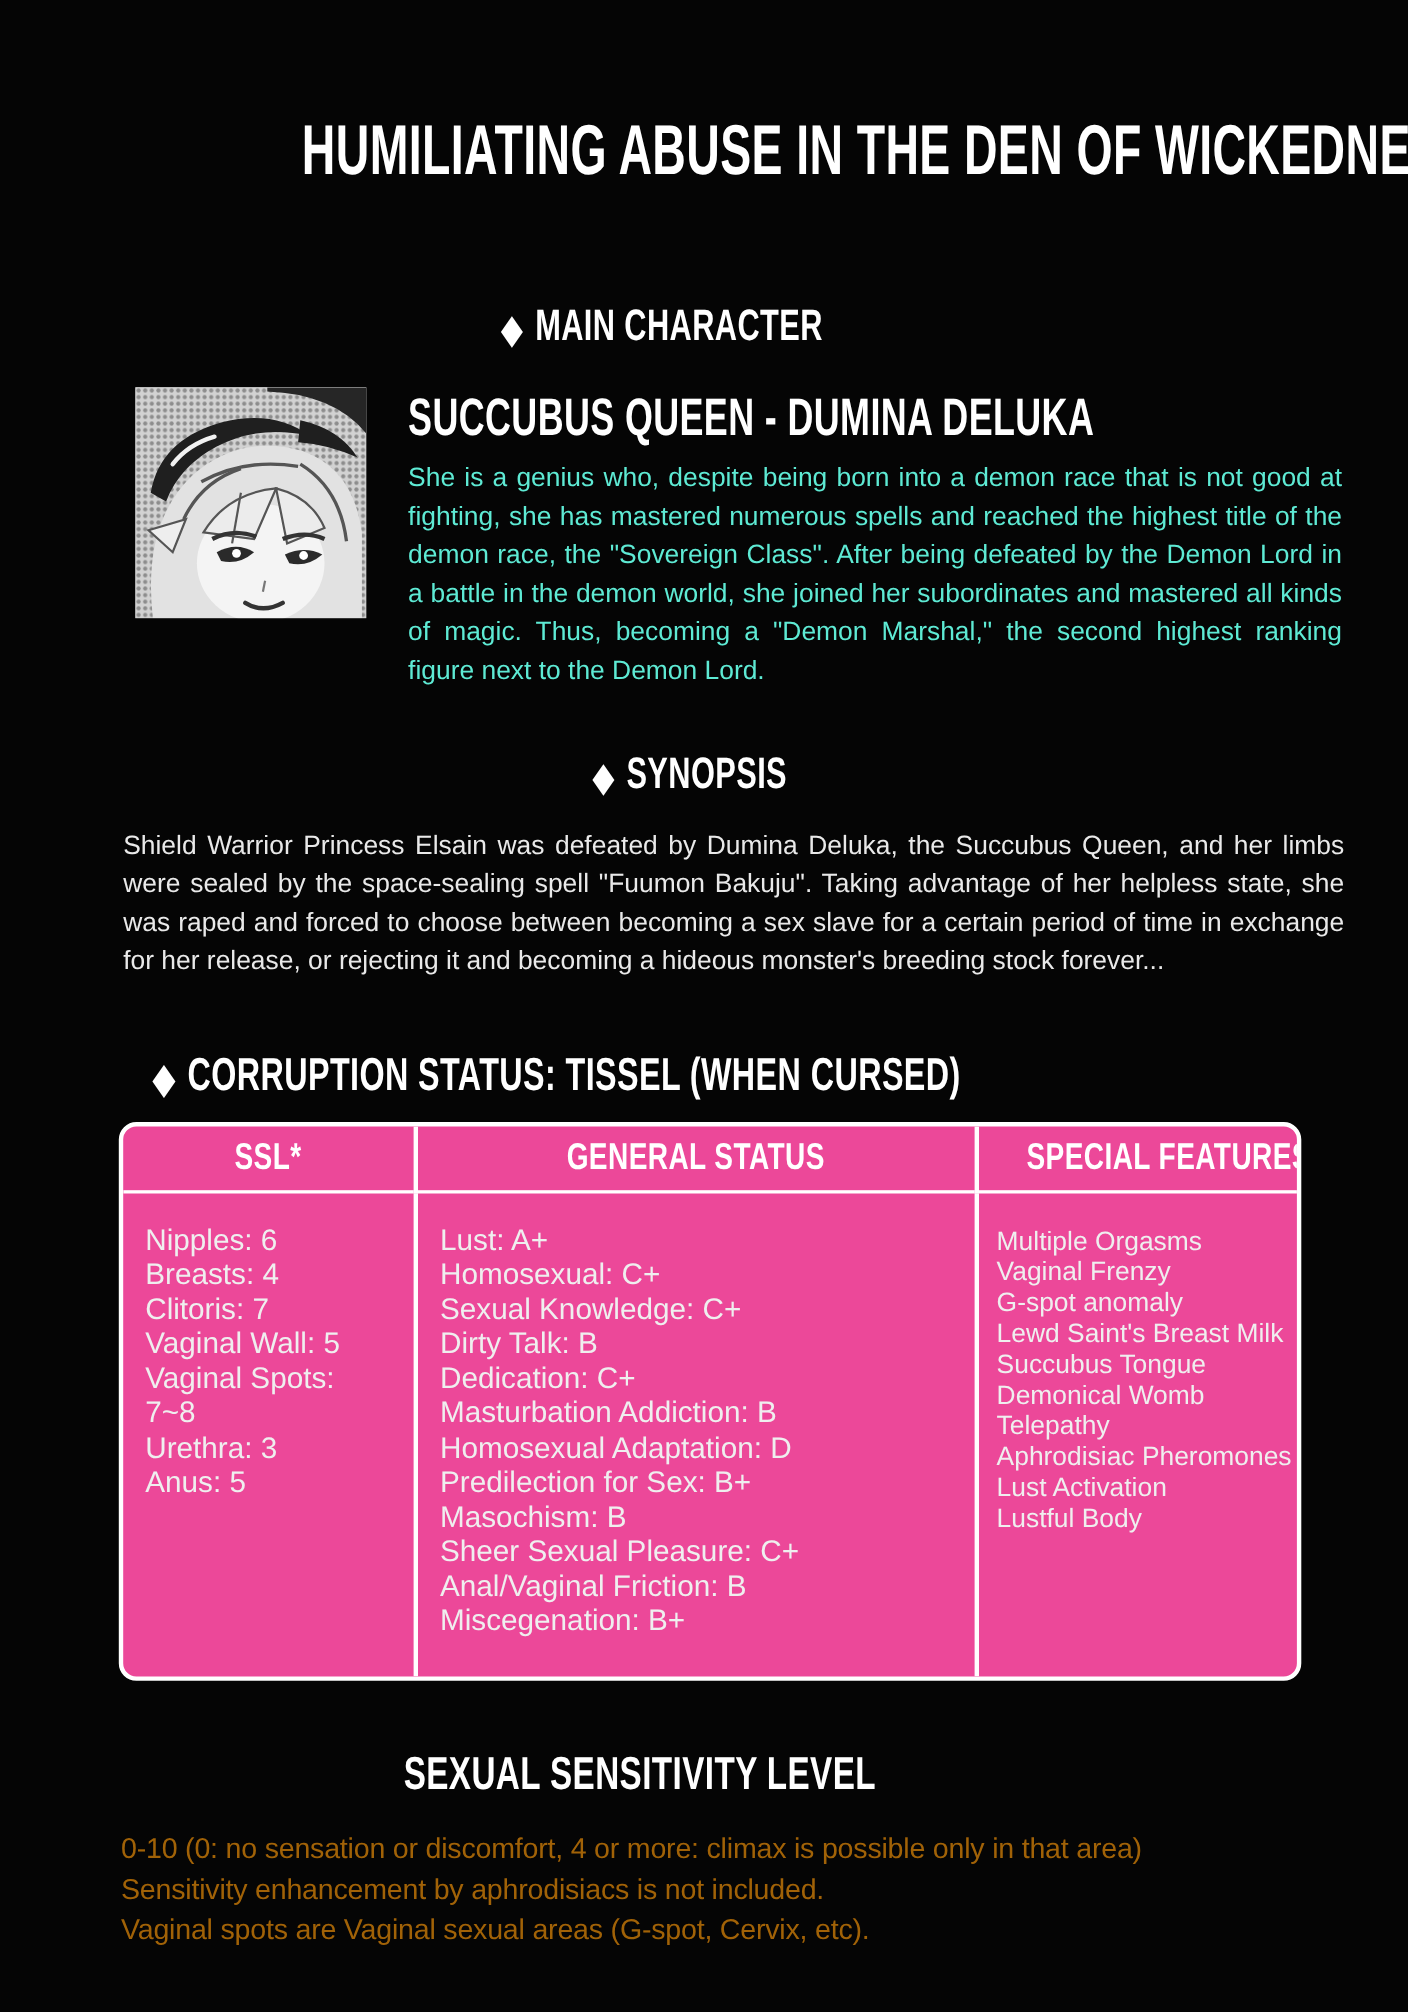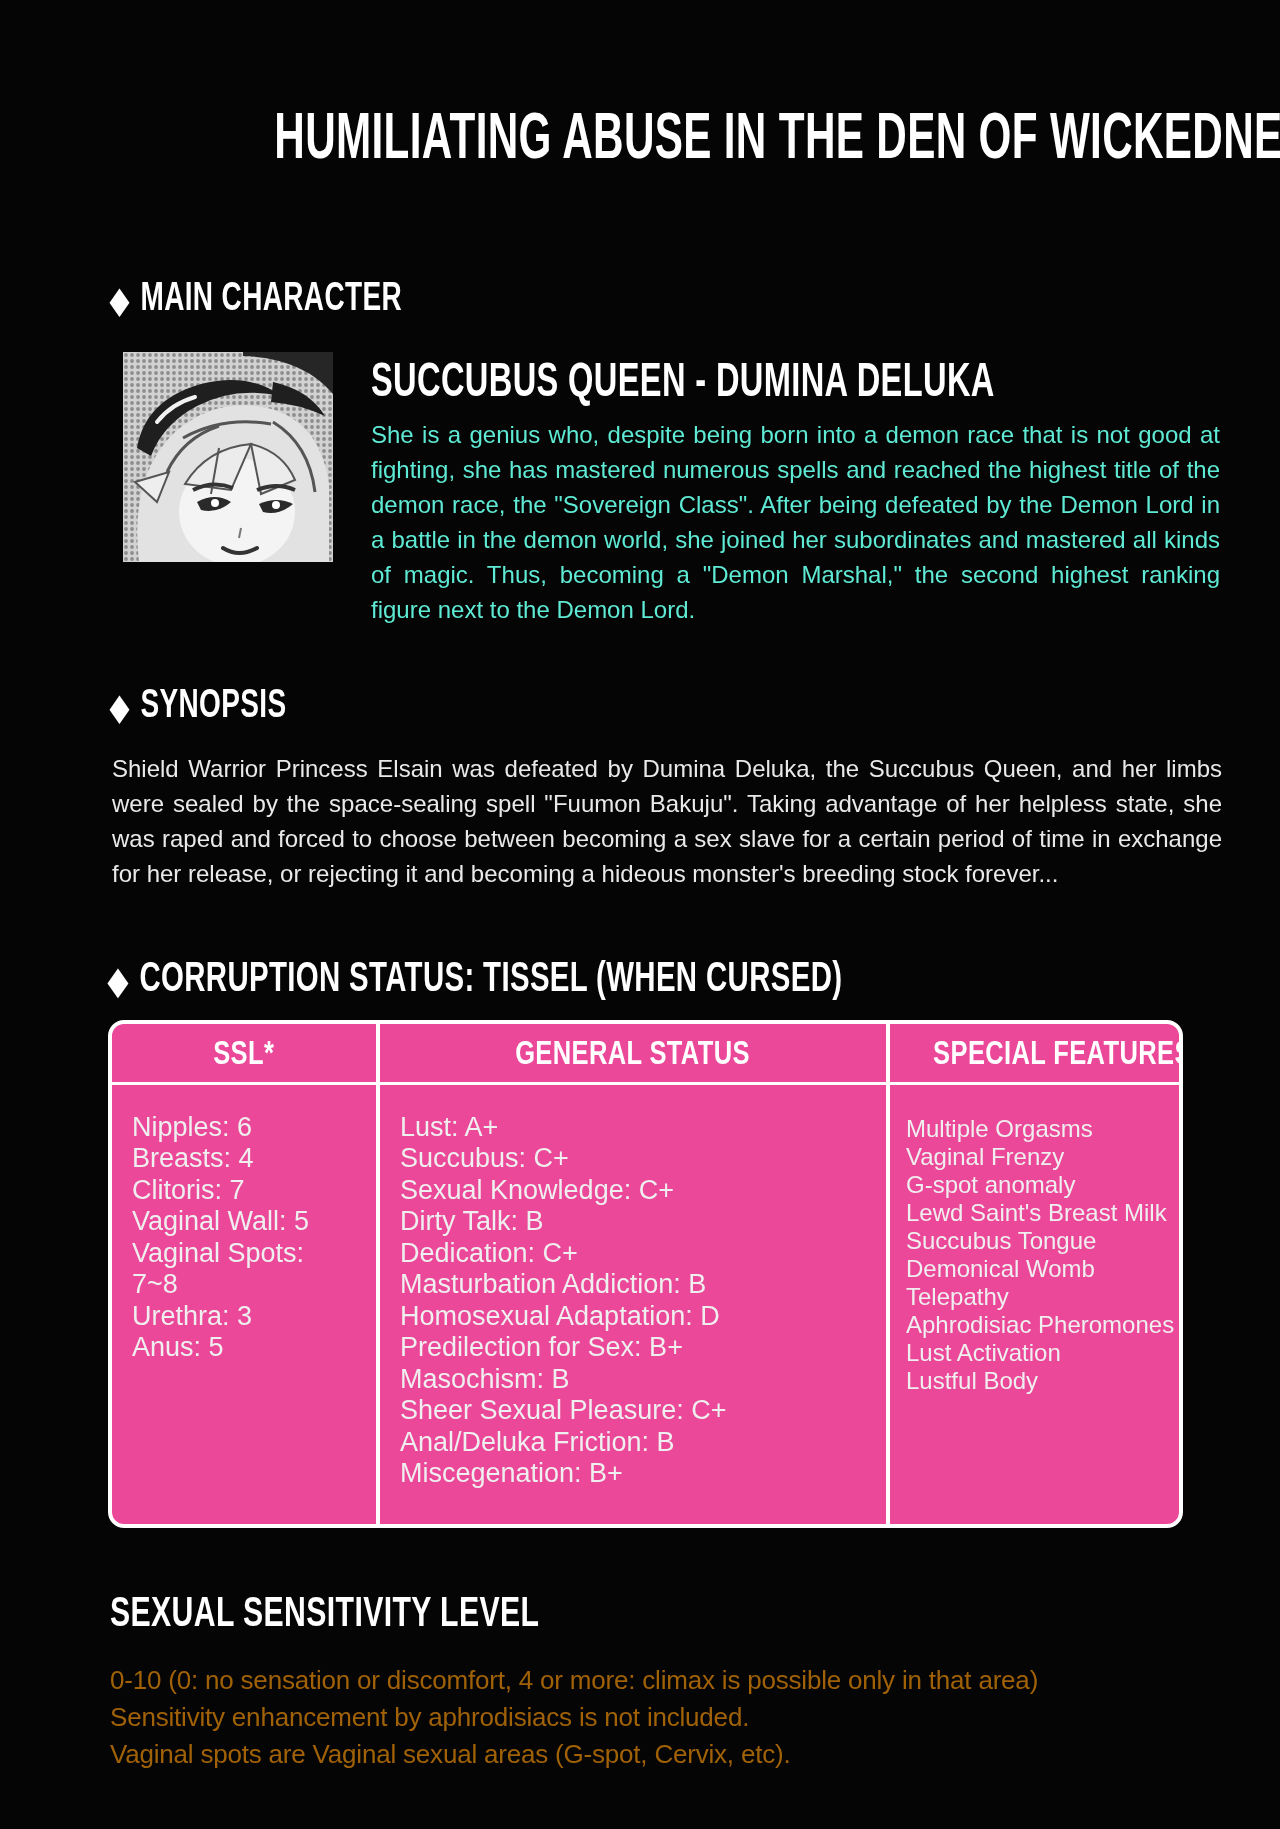--- a/index.html
+++ b/index.html
@@ -23,21 +23,21 @@
     letter-spacing:0.5px;
   }
   .center-origin{transform-origin:50% 50%;}
 
   
   .title-wrap{text-align:center;padding-top:56px;}
   .page-title{font-size:64px;transform:scaleX(0.66);transform-origin:50% 50%;}
 
   
   .section{margin-left:110px;margin-right:60px;}
-  .sec-head{margin:0;}
+  .sec-head{margin:0;text-align:center;}
   .sec-head .condensed{font-size:40px;}
   .diamond{display:inline-block;margin-right:16px;font-size:0.88em;vertical-align:-2px;}
 
   
   .mc-section{margin-top:58px;}
   .char-row{display:flex;gap:38px;margin-top:32px;margin-left:13px;}
   .portrait{
     width:210px;height:210px;flex-shrink:0;
     background:#d8d8d8;overflow:hidden;
   }
@@ -187,30 +187,30 @@
           <div class="list-line">Nipples: 6</div>
           <div class="list-line">Breasts: 4</div>
           <div class="list-line">Clitoris: 7</div>
           <div class="list-line">Vaginal Wall: 5</div>
           <div class="list-line">Vaginal Spots: 7~8</div>
           <div class="list-line">Urethra: 3</div>
           <div class="list-line">Anus: 5</div>
         </div>
       <div class="td col-b">
           <div class="list-line">Lust: A+</div>
-          <div class="list-line">Succubus: C+</div>
+          <div class="list-line">Homosexual: C+</div>
           <div class="list-line">Sexual Knowledge: C+</div>
           <div class="list-line">Dirty Talk: B</div>
           <div class="list-line">Dedication: C+</div>
           <div class="list-line">Masturbation Addiction: B</div>
           <div class="list-line">Homosexual Adaptation: D</div>
           <div class="list-line">Predilection for Sex: B+</div>
           <div class="list-line">Masochism: B</div>
           <div class="list-line">Sheer Sexual Pleasure: C+</div>
-          <div class="list-line">Anal/Deluka Friction: B</div>
+          <div class="list-line">Anal/Vaginal Friction: B</div>
           <div class="list-line">Miscegenation: B+</div>
         </div>
       <div class="td td-features col-b">
           <div class="list-line">Multiple Orgasms</div>
           <div class="list-line">Vaginal Frenzy</div>
           <div class="list-line">G-spot anomaly</div>
           <div class="list-line">Lewd Saint's Breast Milk</div>
           <div class="list-line">Succubus Tongue</div>
           <div class="list-line">Demonical Womb</div>
           <div class="list-line">Telepathy</div>

